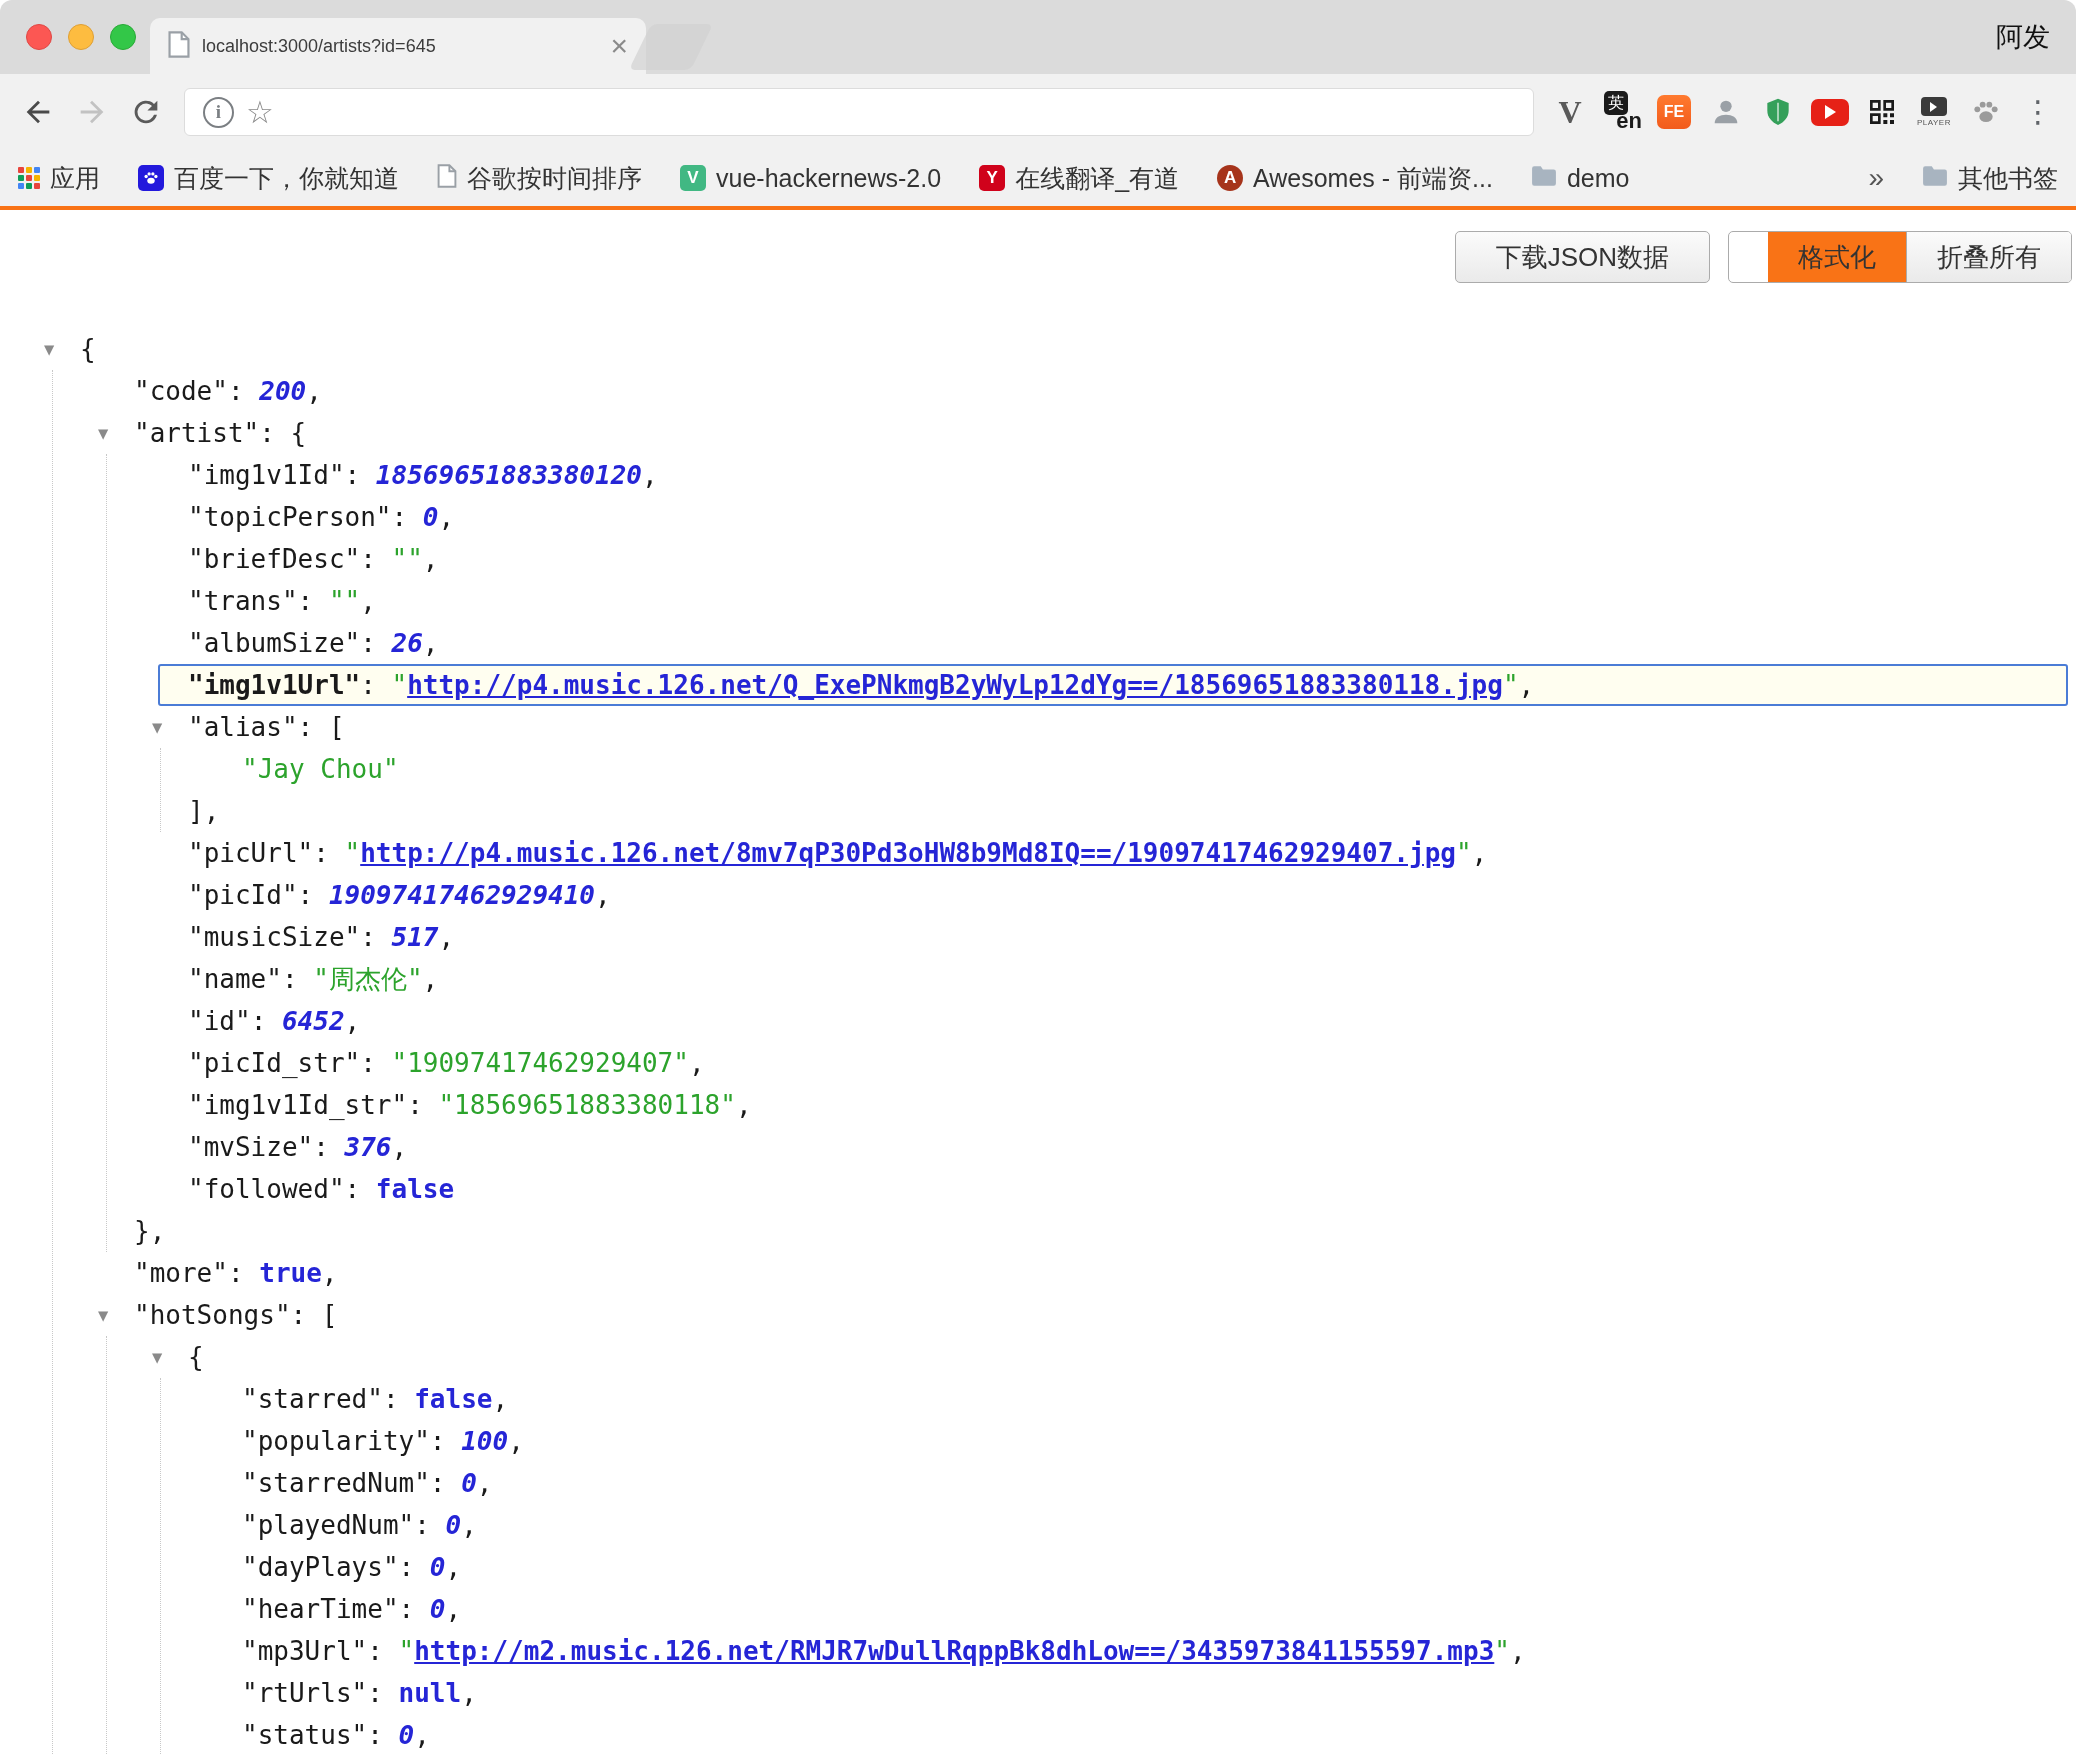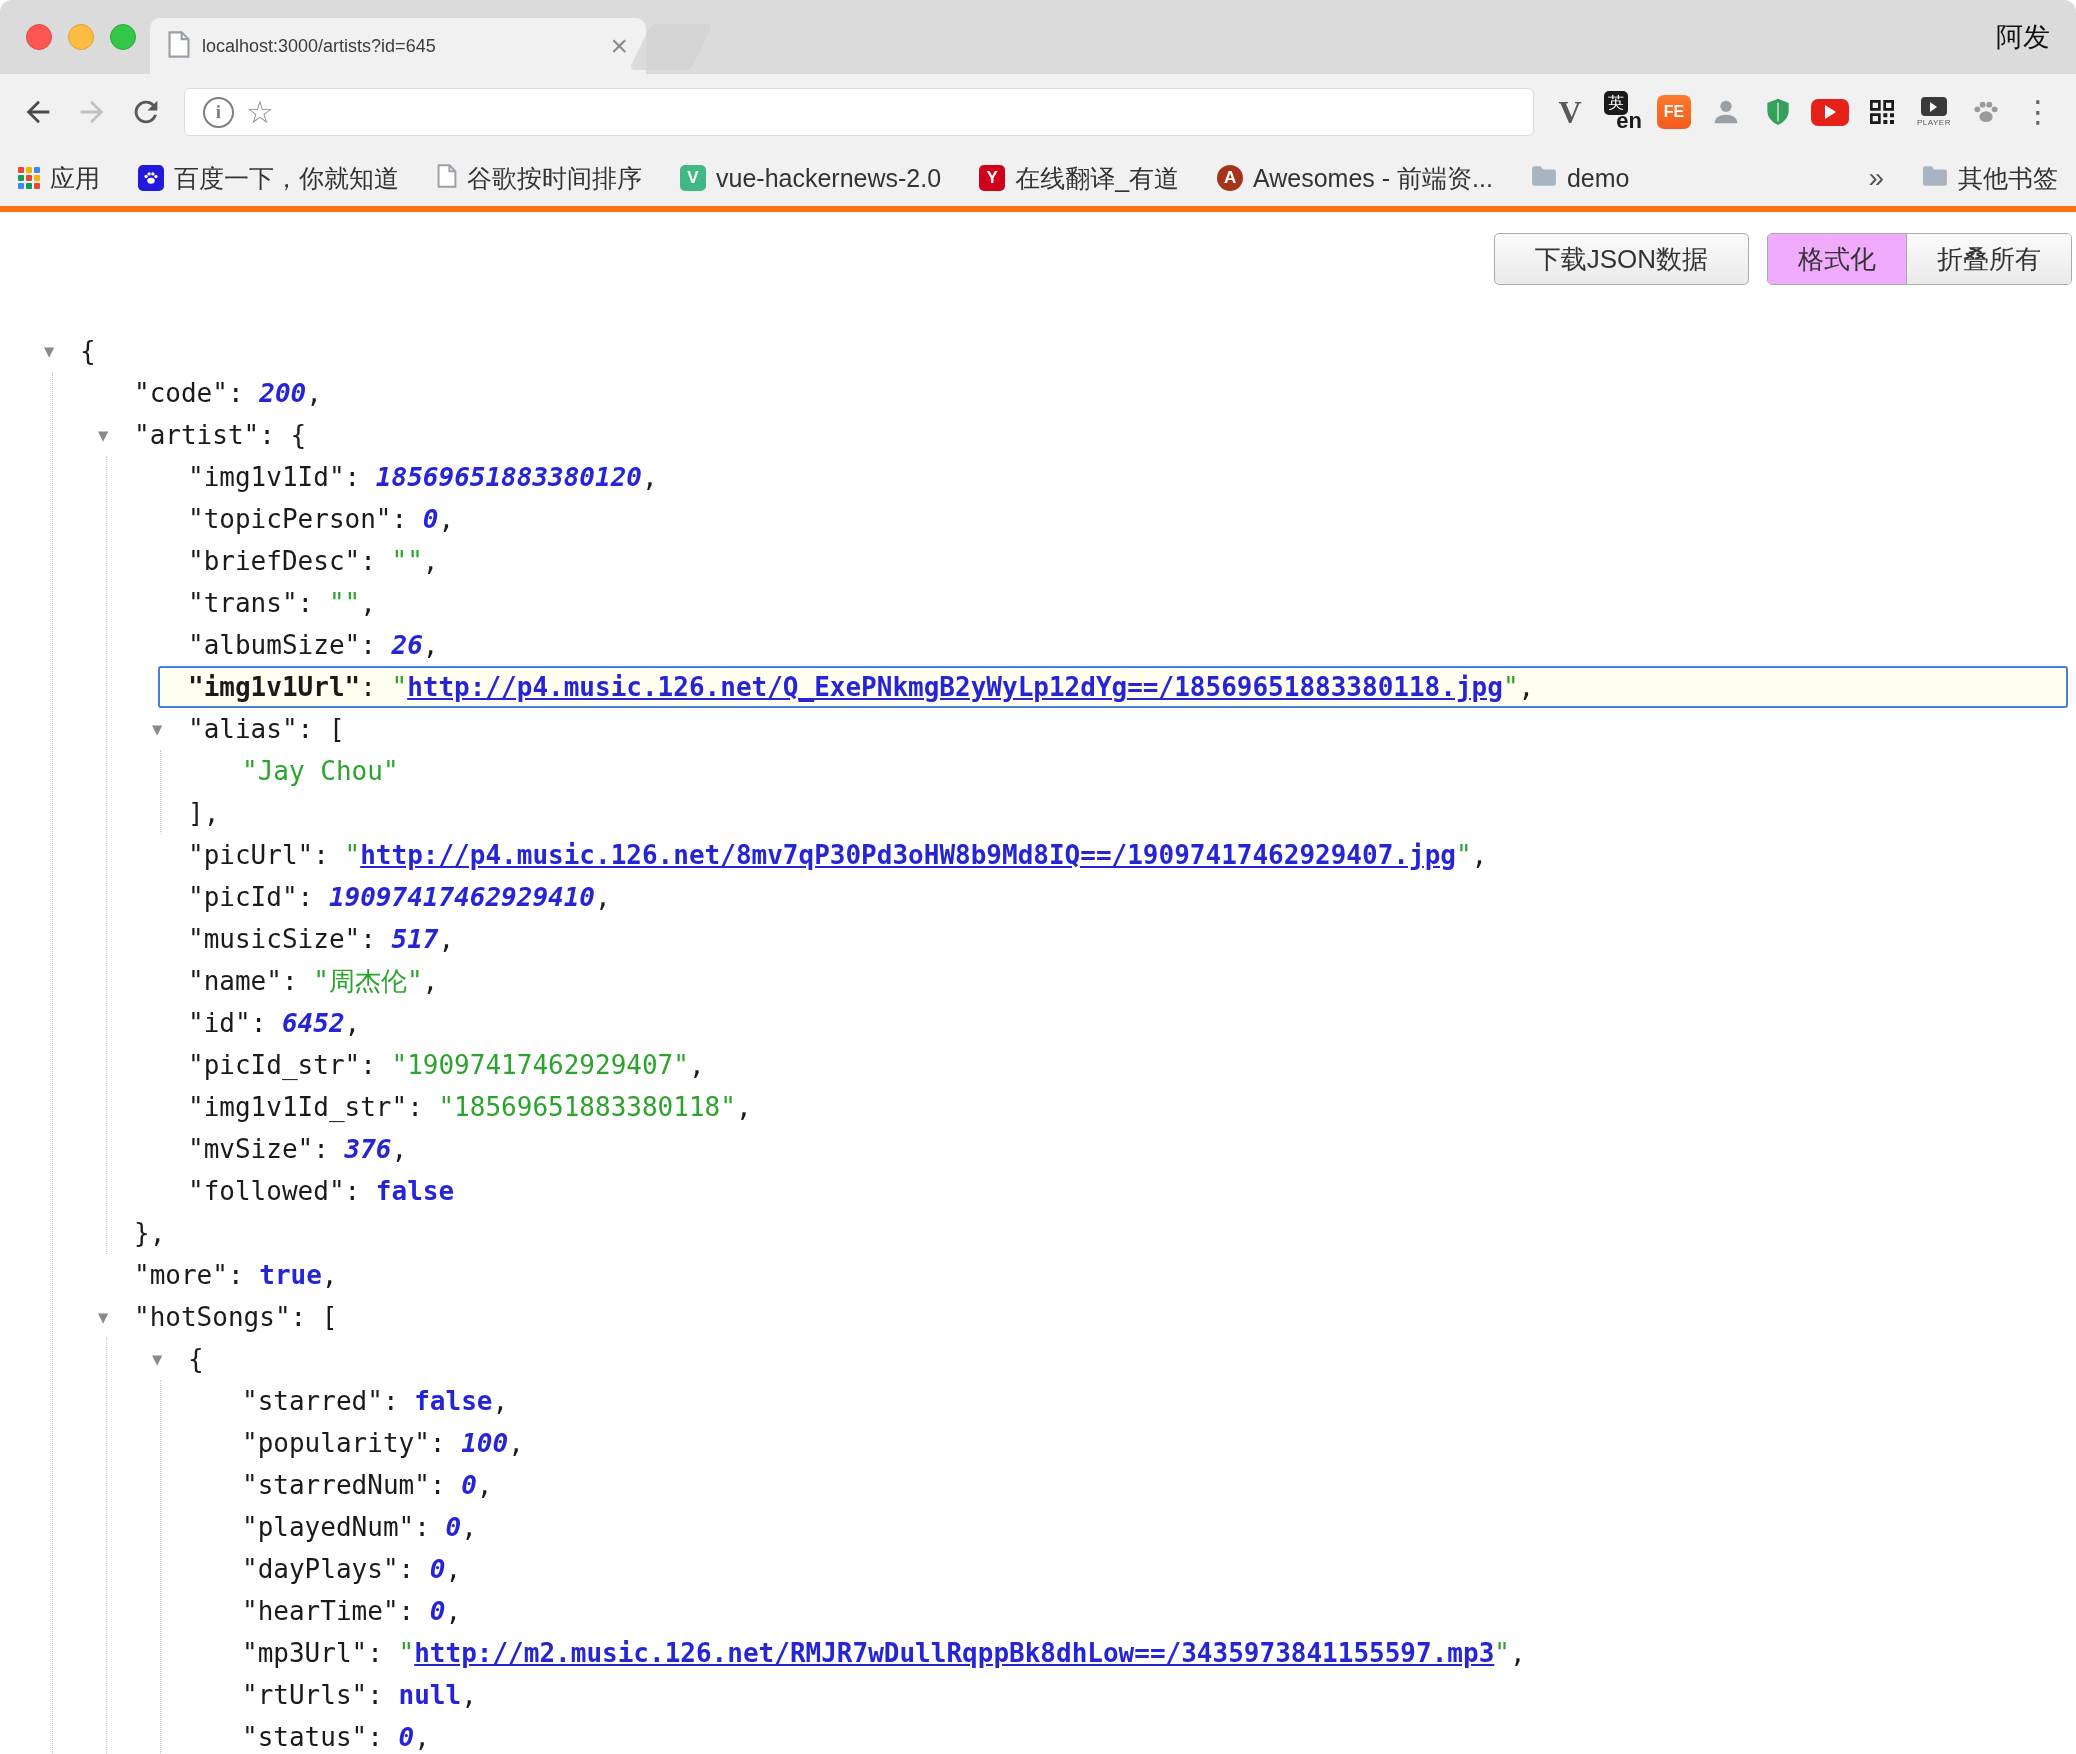--- a/index.html
+++ b/index.html
@@ -43,42 +43,42 @@
     color:#fff; font-size:16px; font-weight:bold; display:flex; align-items:center; justify-content:center; }
   .yt-ic { width:38px; height:27px; background:#E62117; border-radius:7px; display:flex; align-items:center; justify-content:center; }
   .yt-ic .tri { width:0; height:0; border-left:11px solid #fff; border-top:7px solid transparent; border-bottom:7px solid transparent; }
   .player-ic { display:flex; flex-direction:column; align-items:center; }
   .player-box { width:26px; height:19px; background:#3a3a3a; border-radius:4px; display:flex; align-items:center; justify-content:center; }
   .player-box .tri { width:0; height:0; border-left:7px solid #fff; border-top:5px solid transparent; border-bottom:5px solid transparent; }
   .player-cap { font-size:8px; color:#555; letter-spacing:.5px; margin-top:2px; }
   .menu-dots { font-size:30px; color:#5f6368; line-height:1; }
 
   
-  .bmbar { height:56px; background:#F1F1F1; border-bottom:6px solid #f97316; display:flex; align-items:center; padding:0 18px; gap:38px; }
+  .bmbar { height:56px; background:#F1F1F1; border-bottom:4px solid #f97316; display:flex; align-items:center; padding:0 18px; gap:38px; }
   .bm { display:flex; align-items:center; gap:10px; flex:0 0 auto; }
   .bm-label { font-size:25px; color:#333; white-space:nowrap; }
   .apps-grid { width:22px; height:22px; display:grid; grid-template-columns:repeat(3,1fr); grid-template-rows:repeat(3,1fr); gap:2px; }
   .apps-grid i { border-radius:1px; }
   .sq-ic { width:26px; height:26px; border-radius:5px; color:#fff; font-size:17px; font-weight:bold;
     display:flex; align-items:center; justify-content:center; }
   .baidu { background:#2319DC; }
   .vue { background:#41B883; }
   .youdao { background:#D0021B; }
   .awes { background:#A6341B; border-radius:50%; }
   .chev { font-size:28px; color:#555; margin-left:auto; }
   .bm-right { display:flex; align-items:center; gap:10px; }
 
   
   .content { background:#fff; height:calc(1754px - 74px - 76px - 57px); position:relative; }
   .actions { display:flex; justify-content:flex-end; align-items:center; padding:22px 4px 0 0; gap:18px; height:50px; }
   .btn { height:50px; padding:0 40px; font-size:26px; color:#333; border:1px solid #ABABAB; border-radius:5px;
     background:linear-gradient(#FBFBFB,#EAEAEA); font-family:inherit; }
   .segmented { display:flex; border:1px solid #ABABAB; border-radius:5px; overflow:hidden; height:50px; }
   .seg { height:50px; padding:0 30px; font-size:26px; color:#333; border:none; font-family:inherit; }
-  .seg.sel { background:#f0abfc; }
+  .seg.sel { background:#f97316;margin-left:39px; }
   .seg.norm { background:linear-gradient(#FBFBFB,#EAEAEA); border-left:1px solid #ABABAB; }
 
   
   .json { position:relative; margin-top:46px; font-family:"DejaVu Sans Mono","Liberation Mono",monospace; font-size:26px; }
   .jline { position:relative; height:42px; line-height:42px; white-space:pre; z-index:1; }
   .jline.hl { box-sizing:border-box; border:2px solid var(--highlight-border,#4B7CD6);
     background:var(--highlight-bg,#FFFEF0); border-radius:3px; margin-right:8px; line-height:38px; }
   .arrow { position:absolute; top:0; font-size:17px; color:#8a8a8a; line-height:42px; }
   .guide { position:absolute; width:0; border-left:1px dotted #C8C8C8; z-index:0; }
   .t-p { color:#1a1a1a; }

